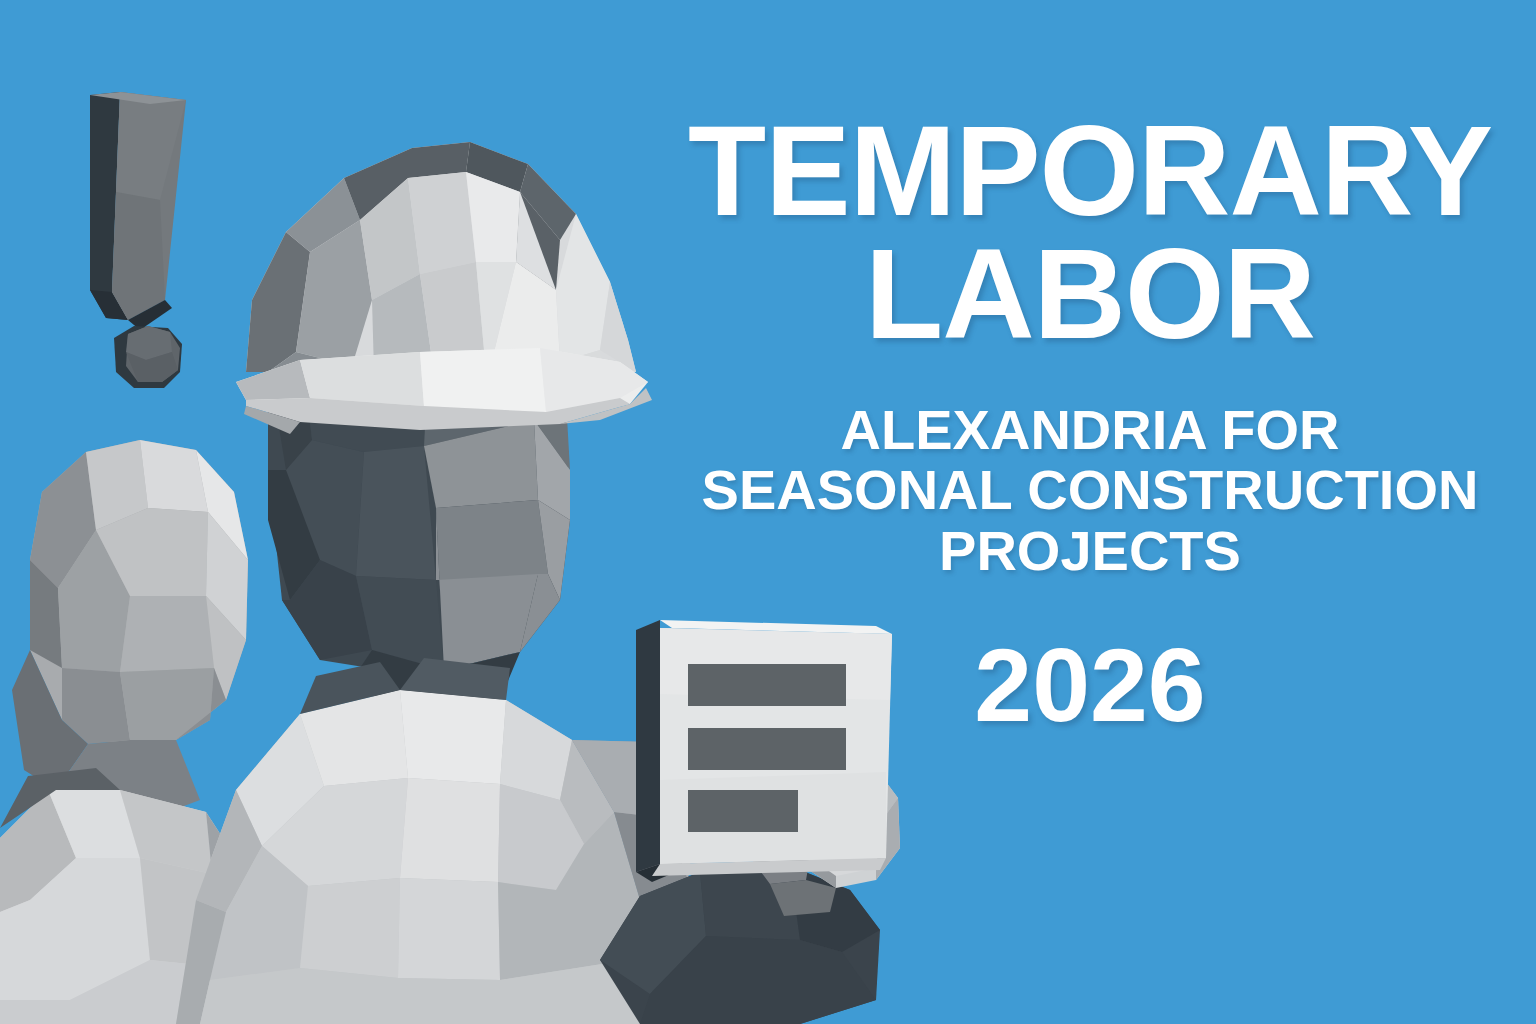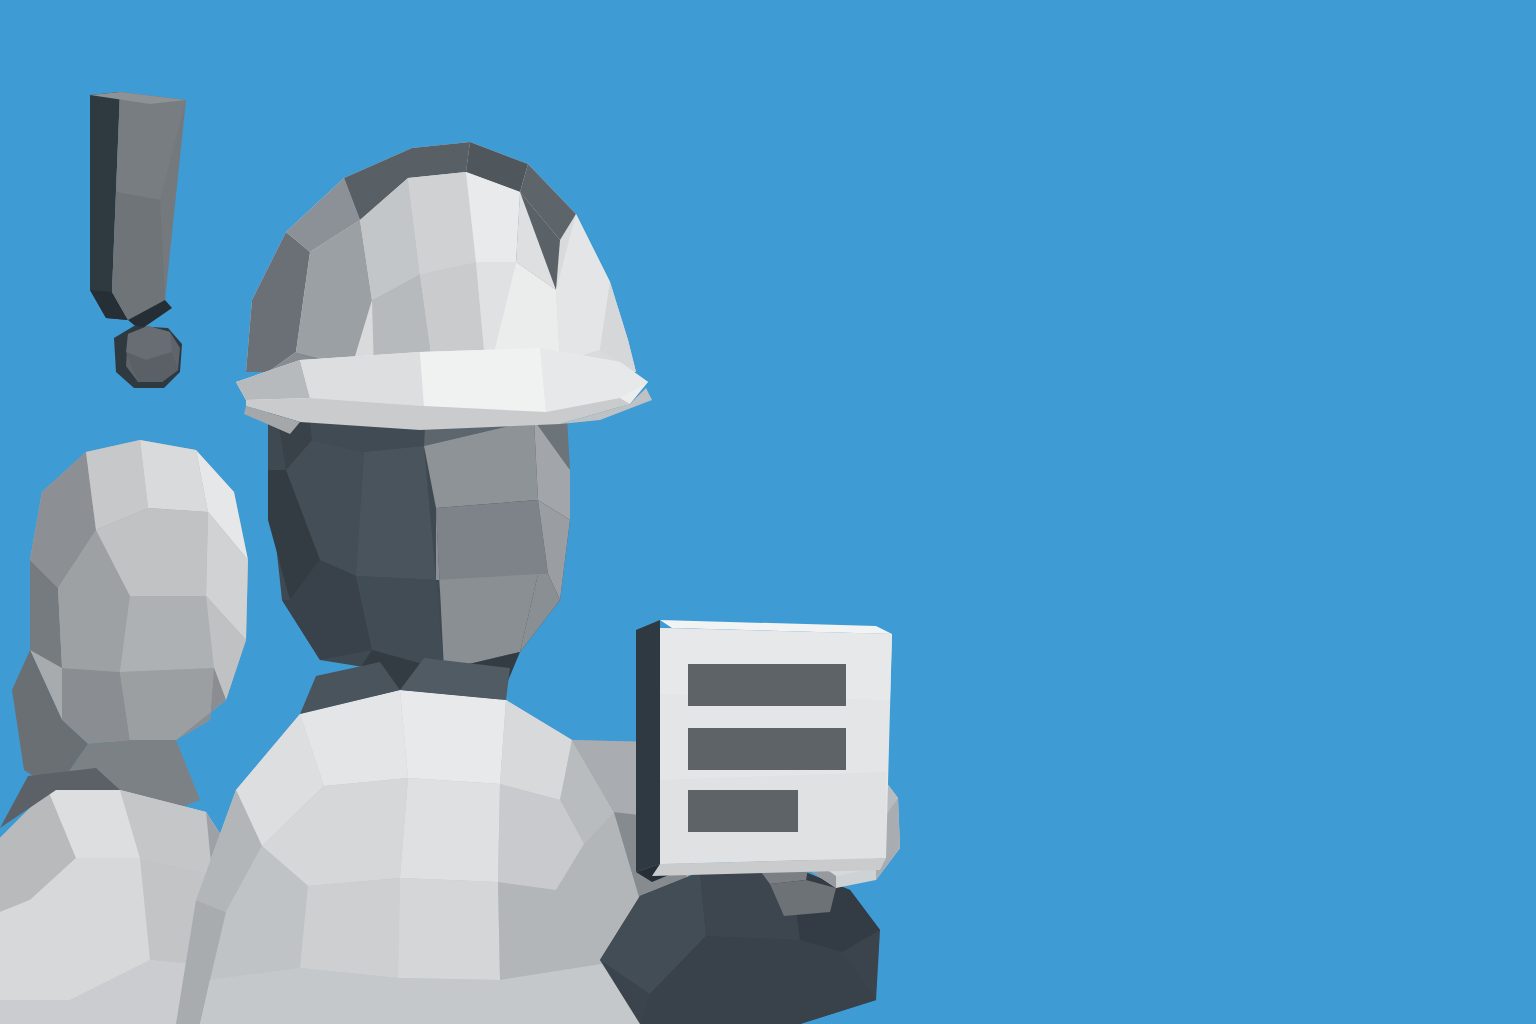--- a/index.html
+++ b/index.html
@@ -245,14 +245,30 @@
 
       <polygon points="660,864 886,858 880,870 652,876" fill="#c9cbcd"></polygon>
 
       <rect x="688" y="664" width="158" height="42" fill="#5d6367"></rect>
       <rect x="688" y="728" width="158" height="42" fill="#5d6367"></rect>
       <rect x="688" y="790" width="110" height="42" fill="#5d6367"></rect>
     </g>
 
   </svg>
 
+  <div id="text-block">
+
+    <h1 class="headline">
+      <span class="l1">TEMPORARY</span>
+      <span class="l2">LABOR</span>
+    </h1>
+
+    <div class="subhead">
+      <span>ALEXANDRIA FOR</span>
+      <span>SEASONAL CONSTRUCTION</span>
+      <span>PROJECTS</span>
+    </div>
+
+    <div class="year">2026</div>
+
+  </div>
 
 </div>
 
 </body></html>

